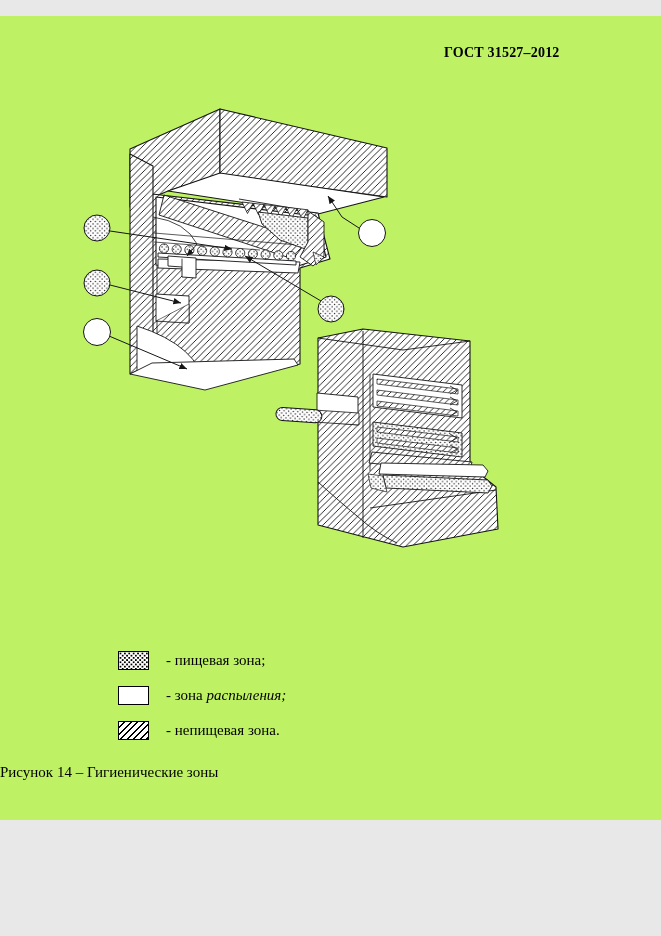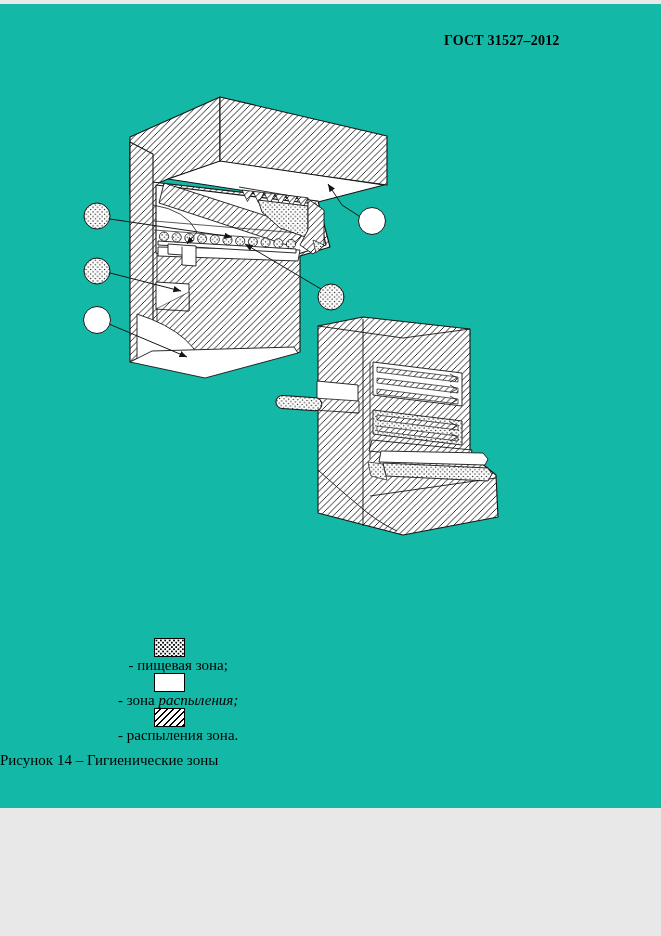--- a/index.html
+++ b/index.html
@@ -1,27 +1,27 @@
 <!DOCTYPE html>
 <html><head>
 <meta charset="utf-8">
 <style>
   html,body{margin:0;padding:0;background:#e8e8e8;}
   .page{
-    position:relative;width:661px;height:804px;background:#14b8a6;
-    margin:4px auto;overflow:hidden;
+    position:relative;width:661px;height:804px;background:#bef264;
+    margin:16px auto;overflow:hidden;
     font-family:"Liberation Serif","DejaVu Serif",serif;color:#000;
   }
   .header-title{
     position:absolute;left:444px;top:29px;
     font-size:14px;font-weight:bold;letter-spacing:.2px;white-space:nowrap;
   }
   .drawing-svg{position:absolute;left:0;top:0;}
   .legend{position:absolute;left:118px;top:634px;}
-  .legend-row{display:flex;align-items:center;margin-bottom:15px;height:20px;flex-direction:column;}
+  .legend-row{display:flex;align-items:center;margin-bottom:15px;height:20px;}
   .swatch{
     width:31px;height:19px;border:1.3px solid #000;box-sizing:border-box;
     background-color:#fff;flex:0 0 auto;margin-right:17px;
   }
   .swatch.dots{
     background-image:
       radial-gradient(circle at 1px 1px, #000 .9px, transparent 1.1px),
       radial-gradient(circle at 1px 1px, #000 .9px, transparent 1.1px);
     background-size:4.4px 4.4px,4.4px 4.4px;
     background-position:.6px .6px,2.8px 2.8px;
@@ -161,20 +161,20 @@
     <div class="legend-row">
       <span class="swatch dots"></span>
       <span class="legend-label">- пищевая зона;</span>
     </div>
     <div class="legend-row">
       <span class="swatch plain"></span>
       <span class="legend-label"><span>- зона </span><i>распыления;</i></span>
     </div>
     <div class="legend-row">
       <span class="swatch hatch"></span>
-      <span class="legend-label">- распыления зона.</span>
+      <span class="legend-label">- непищевая зона.</span>
     </div>
   </div>
 
   <div class="caption">Рисунок 14 – Гигиенические зоны</div>
 
   <div class="page-number">31</div>
 </div>
 
 </body></html>

